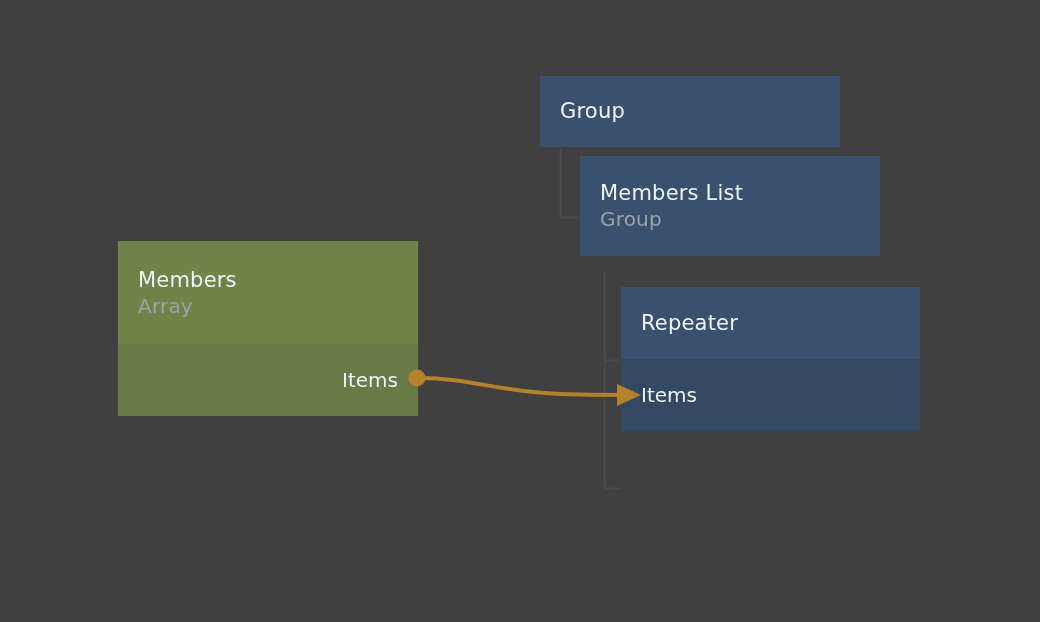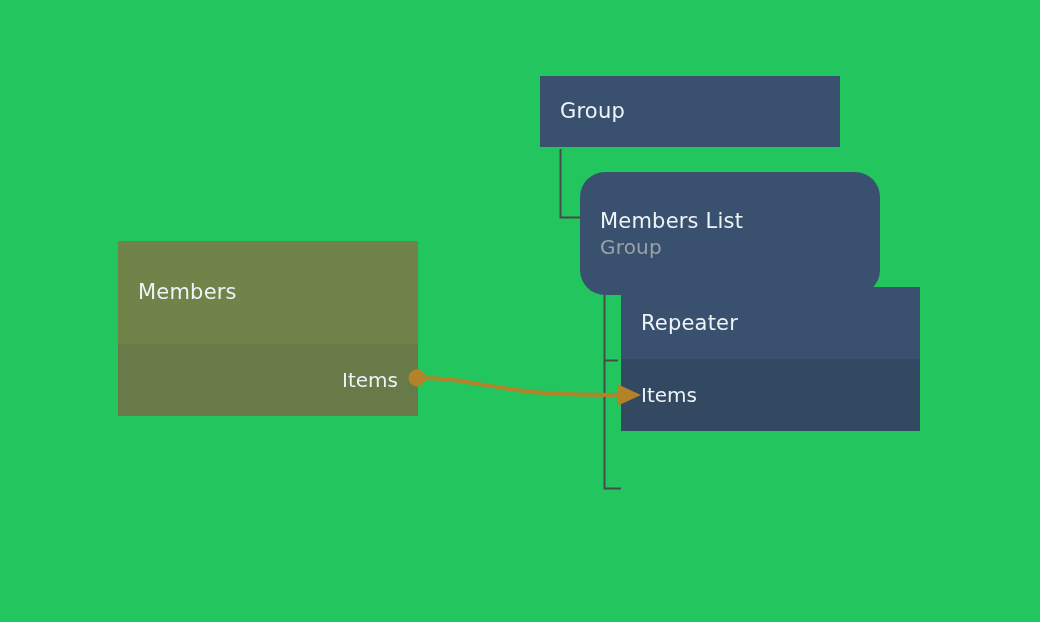--- a/index.html
+++ b/index.html
@@ -13,21 +13,21 @@
     height: 622px;
     position: relative;
     overflow: hidden;
     font-family: "DejaVu Sans", "Liberation Sans", sans-serif;
     -webkit-font-smoothing: antialiased;
   }
 
   #canvas {
     position: absolute;
     inset: 0;
-    background: #22c55e;
+    background: #404040;
   }
 
   
   .node {
     position: absolute;
     box-sizing: border-box;
     overflow: hidden;
   }
   .node-header {
     box-sizing: border-box;
@@ -103,40 +103,41 @@
 
     <path d="M604.5 360.5 L618 360.5" fill="none" stroke="#4a4a4a" stroke-width="2"></path>
   </svg>
 
   <div class="node blue" style="left:540px; top:76px; width:300px; height:71px;">
     <div class="node-header">
       <div class="node-title">Group</div>
     </div>
   </div>
 
-  <div class="node blue" style="left:580px; top:172px; width:300px; height:123px;border-radius:25px;">
+  <div class="node blue" style="left:580px; top:156px; width:300px; height:100px;">
     <div class="node-header">
       <div class="node-title">Members List</div>
       <div class="node-subtitle">Group</div>
     </div>
   </div>
 
   <div class="node blue" style="left:621px; top:287px; width:299px; height:148px;">
     <div class="node-header" style="height:72px;">
       <div class="node-title">Repeater</div>
     </div>
     <div class="port-row in" style="height:72px;">
       <span class="port-label">Items</span>
     </div>
   </div>
 
 
   <div class="node green" style="left:118px; top:241px; width:300px; height:211px;">
     <div class="node-header" style="height:103px;">
       <div class="node-title">Members</div>
+      <div class="node-subtitle">Array</div>
     </div>
     <div class="port-row out" style="height:72px;">
       <span class="port-label">Items</span>
     </div>
   </div>
 
   <svg id="wires" width="1040" height="622" viewBox="0 0 1040 622">
     <path d="M419 378 C 470 378, 500 392, 560 394 C 590 395, 605 395, 620 395" fill="none" stroke="#b5822a" stroke-width="4" stroke-linecap="round"></path>
     <circle cx="417" cy="378" r="8.5" fill="#b5822a"></circle>
     <path d="M641 395 L617 384 L617 406 Z" fill="#b5822a"></path>

